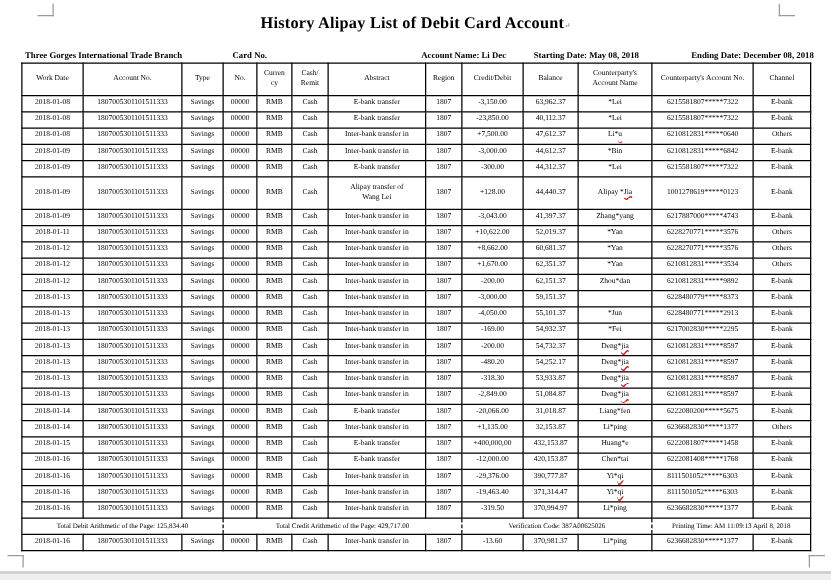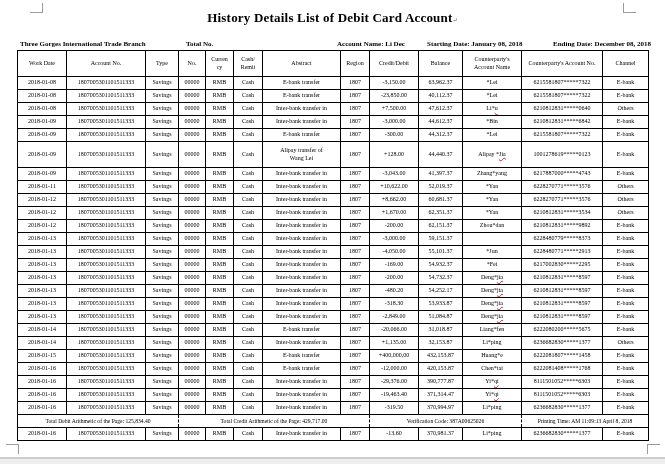--- a/index.html
+++ b/index.html
@@ -49,27 +49,27 @@
   tr.totals td{border:1px dashed #000;font-size:5.6px;white-space:nowrap;}
 </style>
 </head>
 <body>
 
 <div class="crop tl"></div>
 <div class="crop tr"></div>
 <div class="crop bl"></div>
 <div class="crop br"></div>
 
-<h1 class="doc-title"><span>History Details List of Debit Card Account</span><span class="para-mark">↵</span></h1>
+<h1 class="doc-title"><span>History Alipay List of Debit Card Account</span><span class="para-mark">↵</span></h1>
 
 <div class="info-line">
   <span class="inf-branch">Three Gorges International Trade Branch</span>
-  <span class="inf-card">Total No.</span>
+  <span class="inf-card">Card No.</span>
   <span class="inf-account">Account Name: Li Dec</span>
-  <span class="inf-start">Starting Date: January 08, 2018</span>
+  <span class="inf-start">Starting Date: May 08, 2018</span>
   <span class="inf-end">Ending Date: December 08, 2018</span>
 </div>
 
 <table class="hist">
   <colgroup>
     <col style="width:49px">
       <col style="width:79px">
       <col style="width:33px">
       <col style="width:27px">
     <col style="width:28px">

